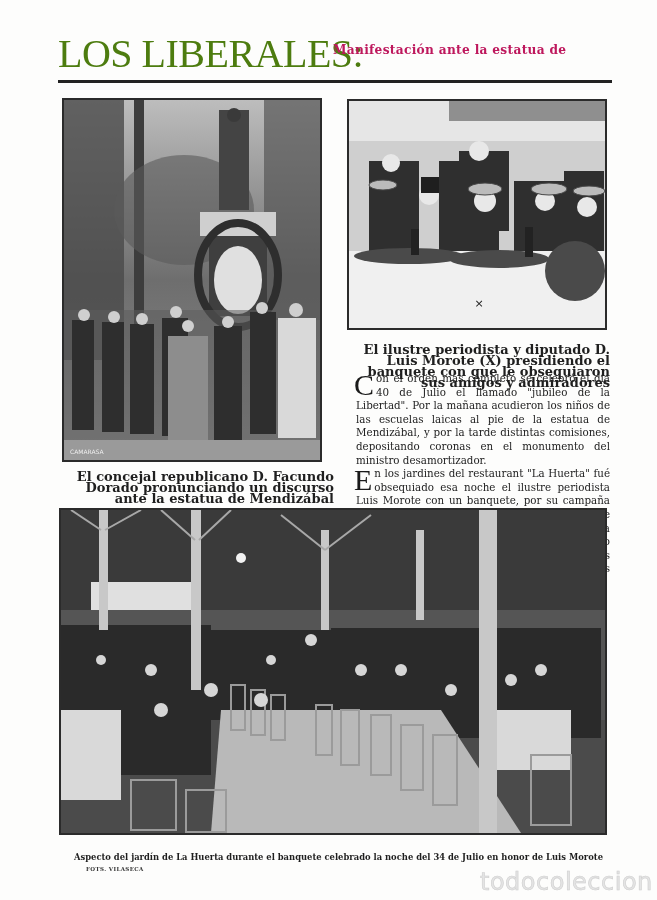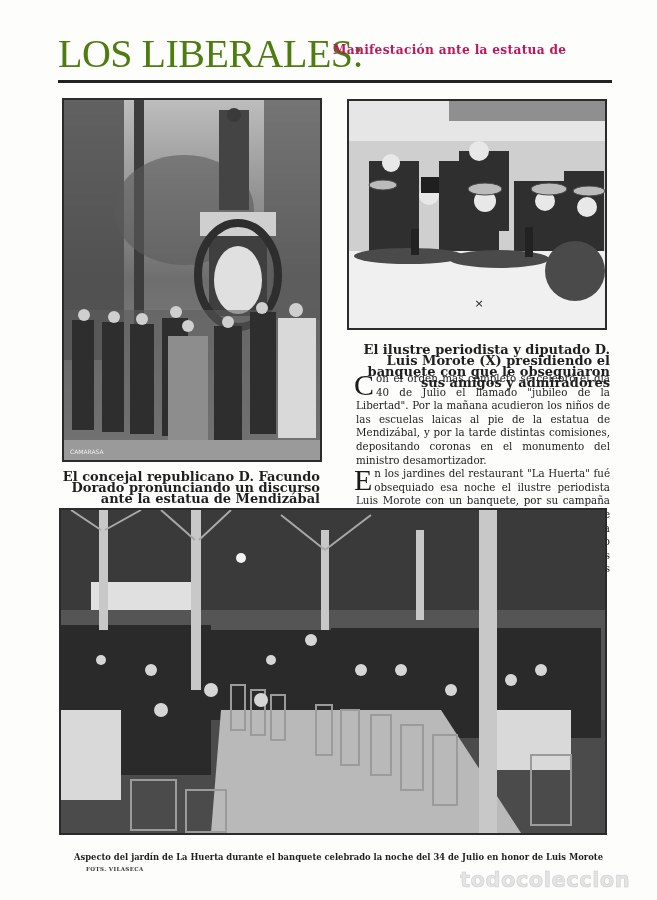--- a/index.html
+++ b/index.html
@@ -29,22 +29,22 @@
   .body-text {
     left: 356px; top: 372px; width: 254px; font-family: "DejaVu Serif", serif;
     font-size: 10.3px; line-height: 13.6px; text-align: justify; color: #222;
   }
   .body-text p { margin: 0; }
   .dropcap {
     float: left; font-family: "Liberation Serif", serif; font-size: 30px;
     line-height: 24px; margin: 1px 2px 0 -2px; color: #1a1a1a;
   }
   .watermark {
-    left: 460px; top: 868px; font-family: "DejaVu Sans", sans-serif; font-weight: bold;
-    font-size: 21px; color: #e4e4e4; letter-spacing: 0.5px;
+    left: 480px; top: 868px; font-family: "DejaVu Sans", sans-serif; font-weight: normal;
+    font-size: 24px; color: #e4e4e4; letter-spacing: 0.5px;
     -webkit-text-stroke: 0.6px #cfcfcf;
   }
   .credit { font-size: 5.5px; letter-spacing: 0.4px; font-weight: bold; color: #333; }
 </style>
 </head>
 <body>
 
 <div class="abs title-main">LOS LIBERALES:</div>
 <div class="abs subtitle">
   <div>Manifestación ante la estatua de</div>
@@ -89,21 +89,21 @@
         <circle cx="112" cy="212" r="6"></circle>
       <circle cx="124" cy="226" r="6"></circle>
         <circle cx="164" cy="222" r="6"></circle>
       <circle cx="198" cy="208" r="6"></circle>
         <circle cx="232" cy="210" r="7"></circle>
     </g>
     <rect x="0" y="340" width="256" height="20" fill="#9a9a9a"></rect>
     <text x="6" y="354" font-family="DejaVu Sans, sans-serif" font-size="6" fill="#eee">CAMARASA</text>
   </svg>
 </div>
-<div class="abs caption" style="left:50px; top:471px; width:270px;">El concejal republicano D. Facundo Dorado pronunciando un discurso ante la estatua de Mendizábal</div>
+<div class="abs caption" style="left:64px; top:471px; width:270px;">El concejal republicano D. Facundo Dorado pronunciando un discurso ante la estatua de Mendizábal</div>
 
 <div class="abs photo" style="left:347px; top:99px; width:260px; height:231px;">
   <svg width="256" height="227" viewBox="0 0 256 227">
     <rect width="256" height="227" fill="#cfcfcf"></rect>
     <rect x="0" y="0" width="256" height="40" fill="#e6e6e6"></rect>
     <rect x="100" y="0" width="156" height="20" fill="#555" opacity="0.6"></rect>
     <g fill="#2f2f2f">
       <rect x="20" y="60" width="50" height="90"></rect>
       <rect x="90" y="60" width="60" height="90"></rect>
       <rect x="110" y="50" width="50" height="80"></rect>

